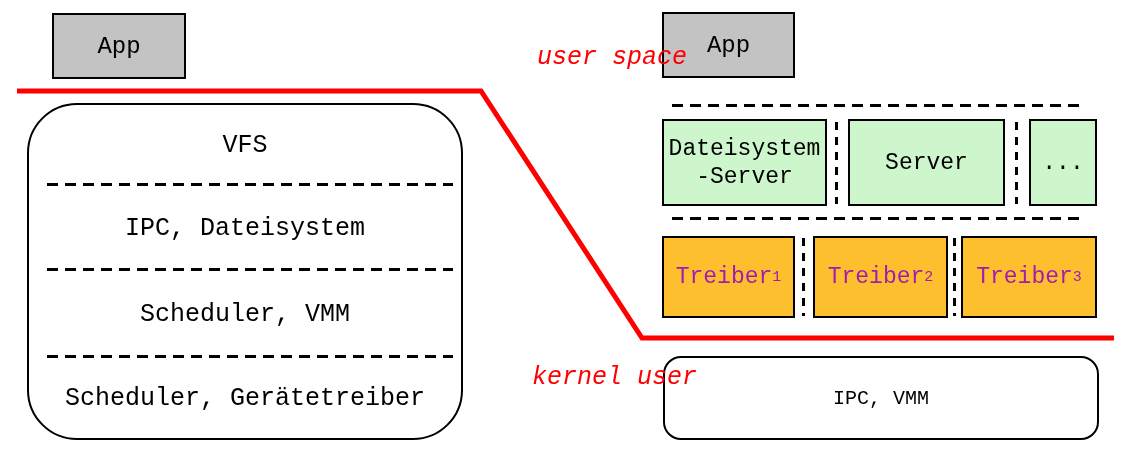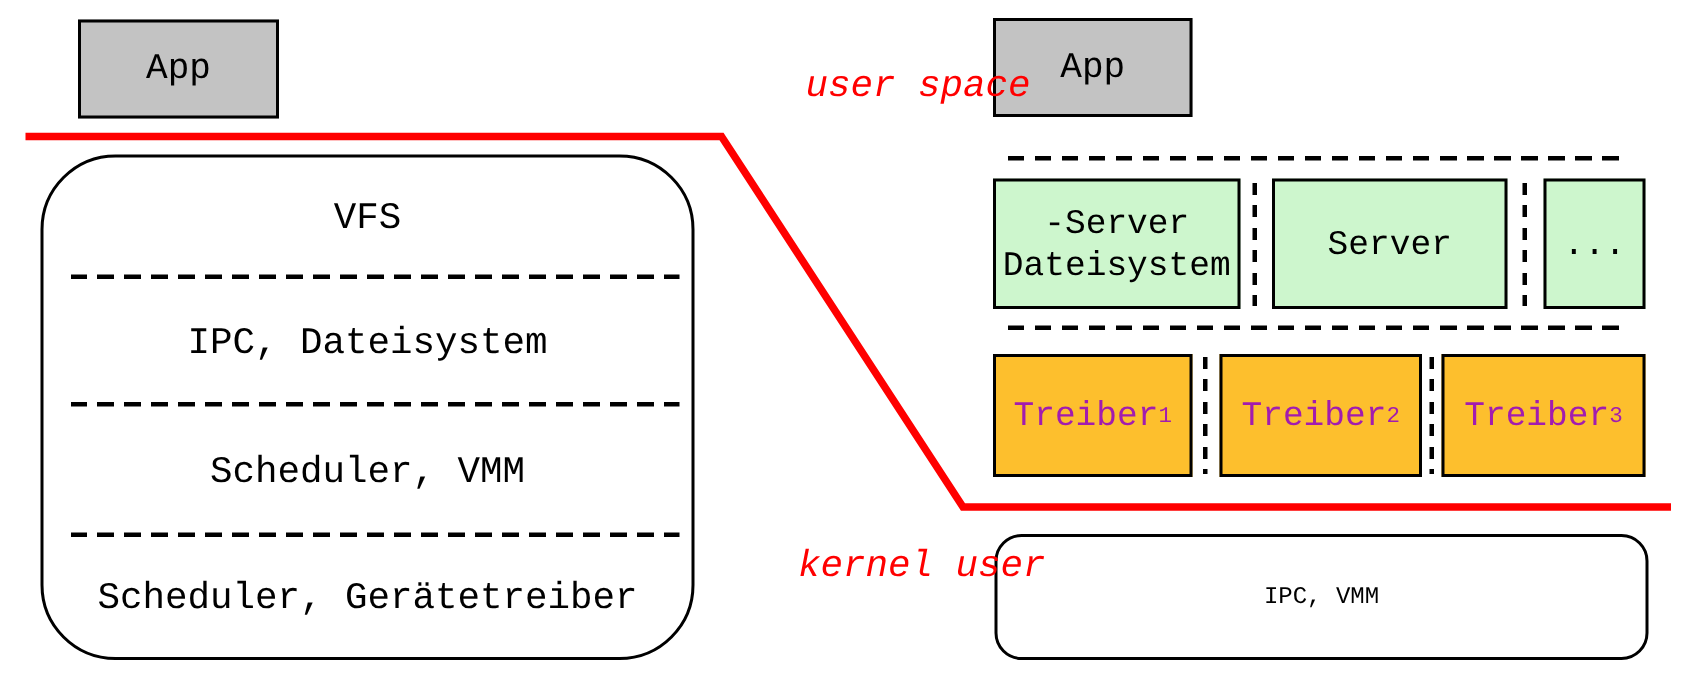--- a/index.html
+++ b/index.html
@@ -82,21 +82,21 @@
   }
   .driver-box sub { font-size: 15px; }
 
   
   .ukernel-box {
     left: 663px; top: 356px; width: 436px; height: 84px;
     border: 2.5px solid var(--color-line_black, #000);
     border-radius: 18px;
     box-sizing: border-box;
     display: flex; align-items: center; justify-content: center;
-    font-size: 16px; color: #000;
+    font-size: 20px; color: #000;
     z-index: 2;
   }
 
   
   .space-label {
     color: var(--color-accent_red, #ff0000);
     font-style: italic;
     font-size: 25px;
     white-space: nowrap;
     z-index: 4;
@@ -138,22 +138,22 @@
   <div class="abs space-label" style="left:489px; top:43px;">user space</div>
   <div class="abs space-label" style="left:484px; top:363px;">kernel user</div>
 
   <div class="abs app-box" style="left:662px; top:12px; width:133px; height:66px;">
     <span>App</span>
   </div>
 
   <div class="abs hdash" style="left:672px; top:104px; width:412px;"></div>
 
   <div class="abs server-box" style="left:662px; top:119px; width:165px; height:87px;">
+    <span>Dateisystem</span>
     <span>-Server</span>
-    <span>Dateisystem</span>
   </div>
   <div class="abs vdash" style="left:835px; top:122px; height:82px;"></div>
   <div class="abs server-box" style="left:848px; top:119px; width:157px; height:87px;">
     <span>Server</span>
   </div>
   <div class="abs vdash" style="left:1015px; top:122px; height:82px;"></div>
   <div class="abs server-box" style="left:1029px; top:119px; width:68px; height:87px;">
     <span>...</span>
   </div>
 

